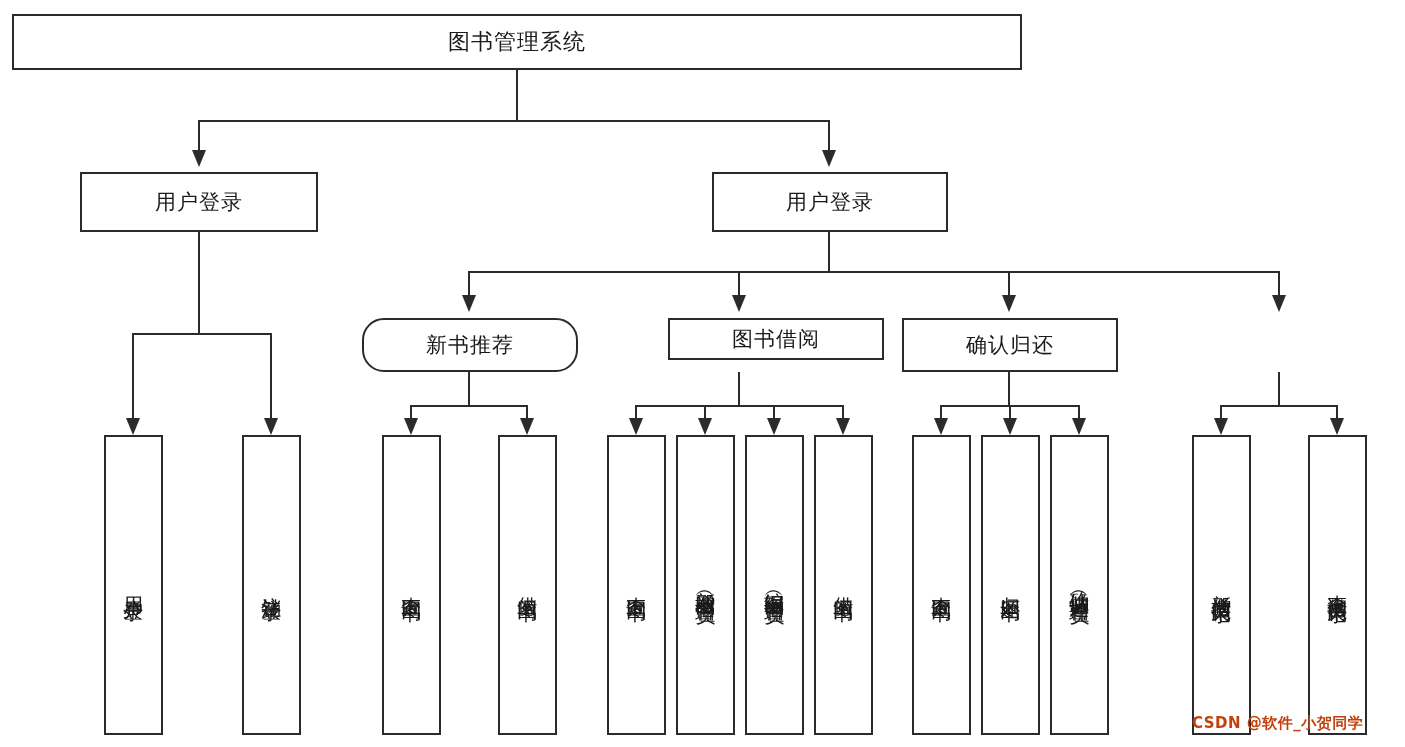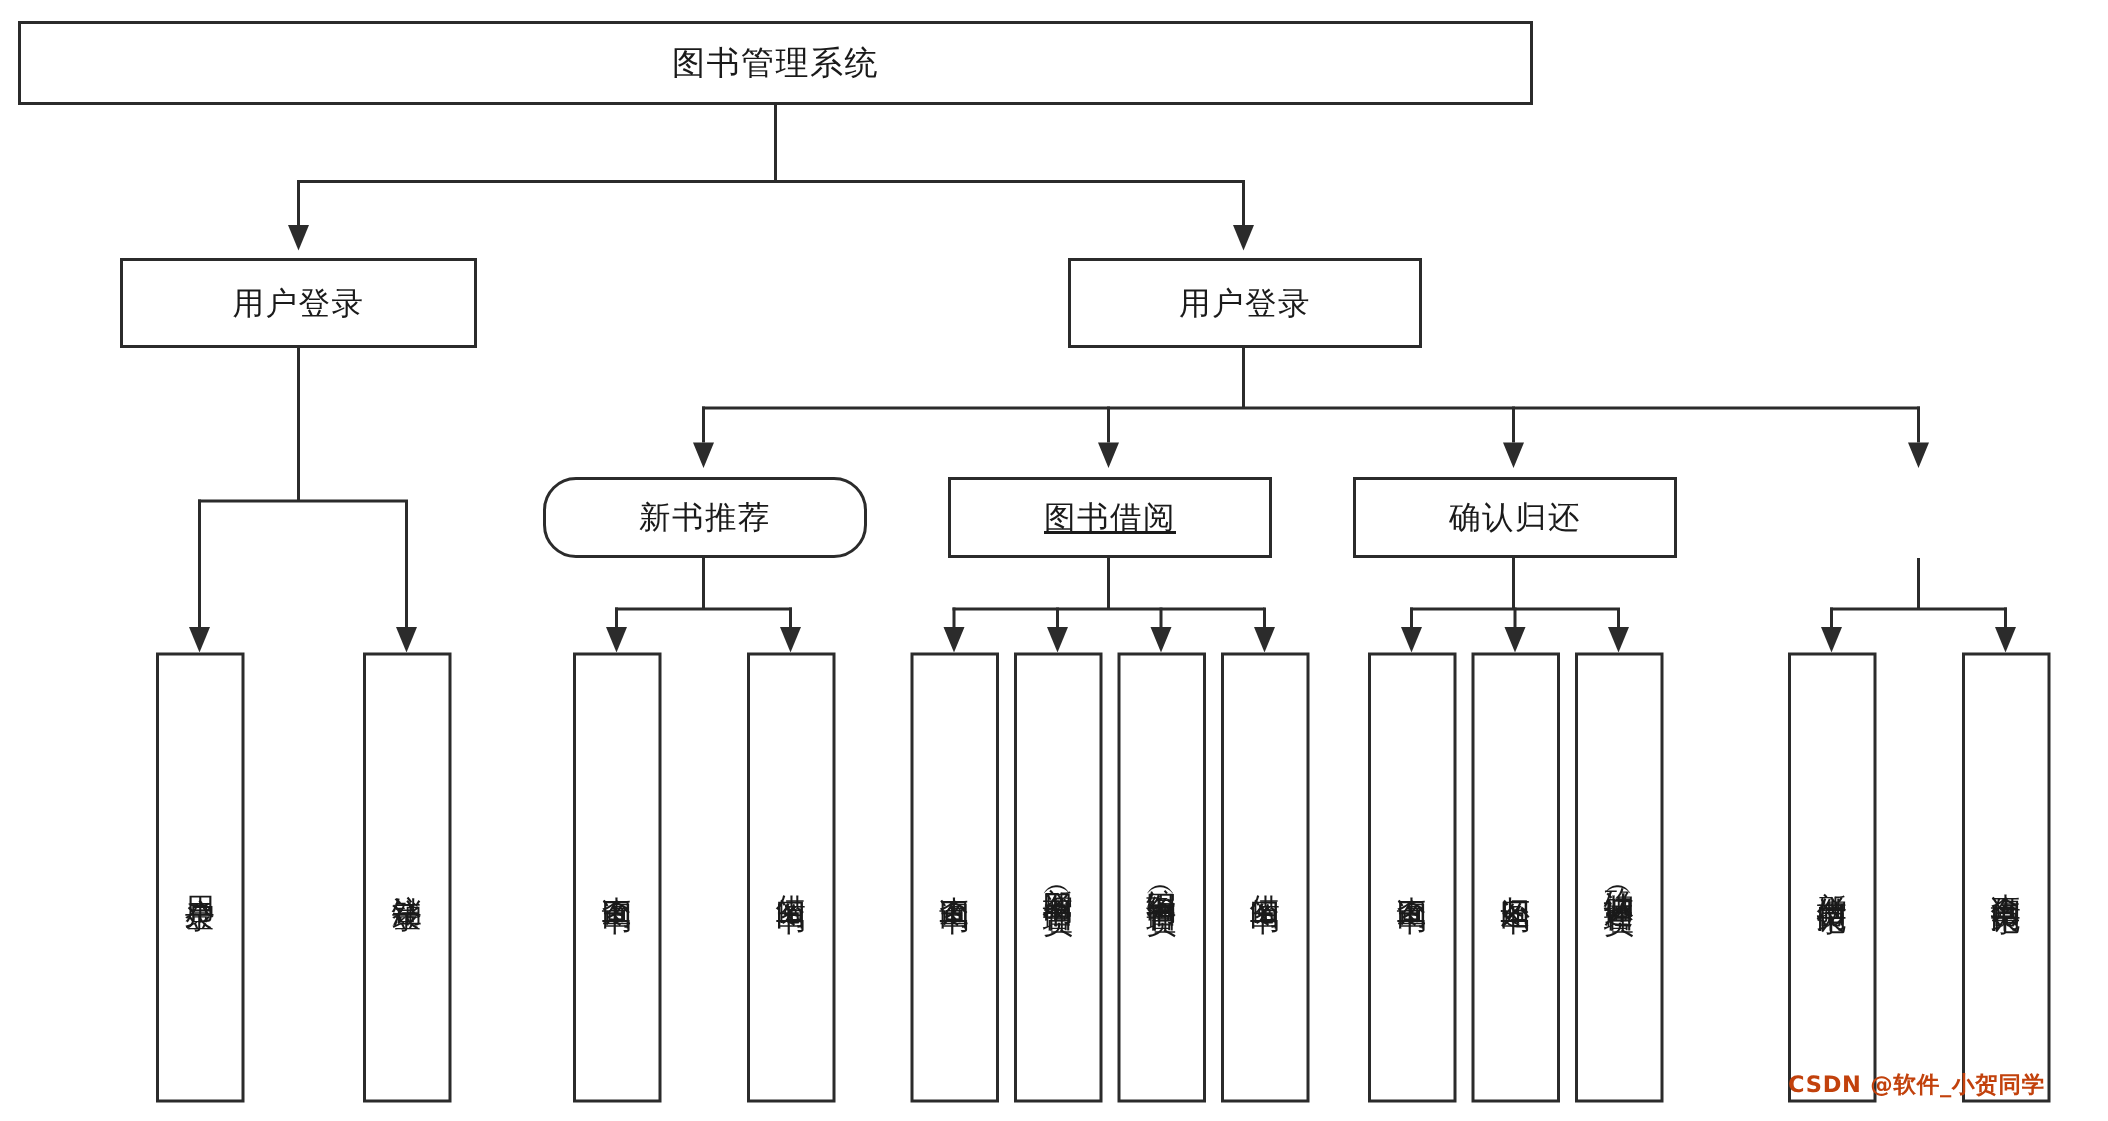--- a/index.html
+++ b/index.html
@@ -95,21 +95,21 @@
   <div class="edge v" style="left:468px; top:271px; width:2px; height:24px;"></div>
   <div class="arrow" style="left:462px; top:295px;"></div>
   <div class="edge v" style="left:738px; top:271px; width:2px; height:24px;"></div>
   <div class="arrow" style="left:732px; top:295px;"></div>
   <div class="edge v" style="left:1008px; top:271px; width:2px; height:24px;"></div>
   <div class="arrow" style="left:1002px; top:295px;"></div>
   <div class="edge v" style="left:1278px; top:271px; width:2px; height:24px;"></div>
   <div class="arrow" style="left:1272px; top:295px;"></div>
 
   <div class="node horiz" style="left:362px; top:318px; width:216px; height:54px;border-radius:22px;">新书推荐</div>
-  <div class="node horiz" style="left:632px; top:318px; width:216px; height:54px;text-decoration:underline;">图书借阅</div>
+  <div class="node horiz" style="left:668px; top:318px; width:216px; height:42px;">图书借阅</div>
   <div class="node horiz" style="left:902px; top:318px; width:216px; height:54px;">确认归还</div>
 
   <div class="edge v" style="left:468px; top:372px; width:2px; height:34px;"></div>
   <div class="edge h" style="left:410px; top:405px; width:118px; height:2px;"></div>
   <div class="edge v" style="left:410px; top:405px; width:2px; height:13px;"></div>
   <div class="arrow" style="left:404px; top:418px;"></div>
   <div class="edge v" style="left:526px; top:405px; width:2px; height:13px;"></div>
   <div class="arrow" style="left:520px; top:418px;"></div>
 
   <div class="edge v" style="left:738px; top:372px; width:2px; height:34px;"></div>

